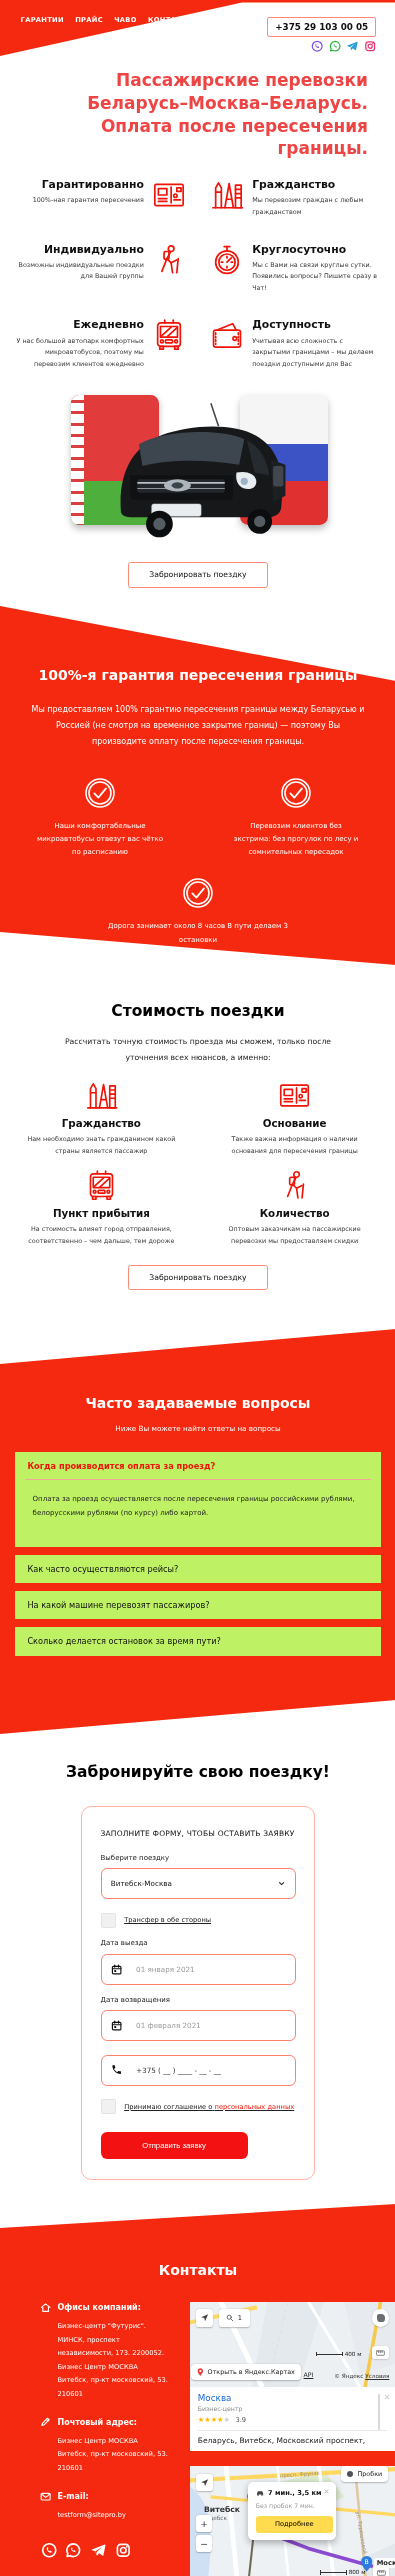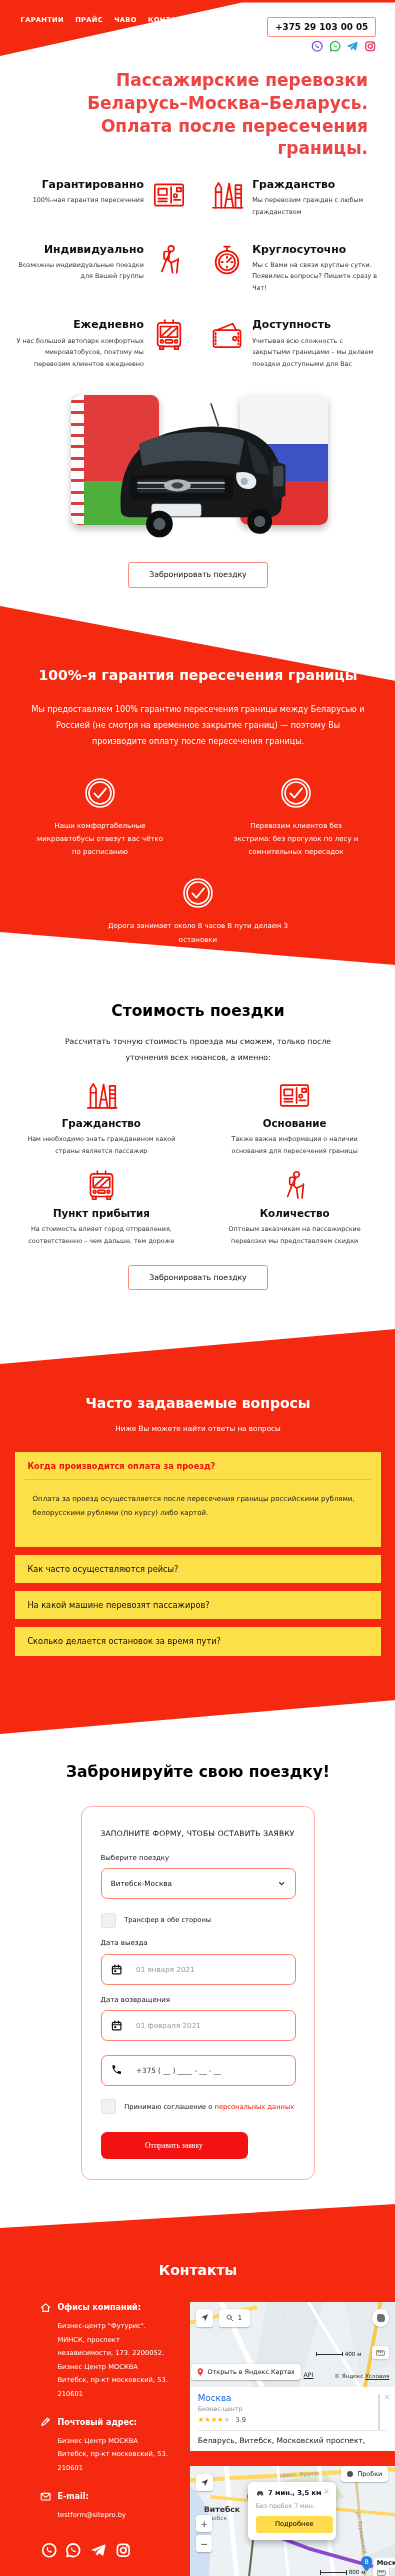--- a/index.html
+++ b/index.html
@@ -78,21 +78,21 @@
   .factor h3{font-size:10.3px;color:#111;margin-bottom:4.1px;}
   .factor p{font-size:6.4px;color:var(--gray);line-height:1.9;max-width:155px;}
   .pricing .cta-inline{display:flex;justify-content:center;margin-top:17.5px;}
 
   
   .faq{height:405px;background:var(--red);clip-path:polygon(0 35px,100% 0,100% 371px,0 100%);
     color:#fff;padding-top:66px;}
   .faq h2{text-align:center;font-size:14px;}
   .faq .sub{text-align:center;font-size:7.2px;margin-top:13.4px;}
   .faq-list{width:366px;margin:18.5px auto 0;display:flex;flex-direction:column;gap:7.7px;}
-  .faq-card{background:#fde047;color:#111;padding:9.3px 12.4px;}
+  .faq-card{background:#bef264;color:#111;padding:9.3px 12.4px;}
   .faq-q{font-size:8.2px;color:#111;cursor:pointer;}
   .faq-card.open .faq-q{color:var(--red-dark);font-weight:bold;}
   .faq-card.open{padding-bottom:15.5px;}
   .faq-div{border:none;border-top:0.5px solid #f3a79d;margin:8.2px -2.1px 11.3px;}
   .faq-a{font-size:7px;color:#222;line-height:2.1;padding:0 5.2px 10.3px;}
 
   
   .booking{height:470px;padding-top:29px;}
   .booking h2{text-align:center;font-size:15.5px;color:#000;}
   .book-card{width:234px;margin:25px auto 0;border:0.5px solid var(--red-soft);border-radius:10.3px;
@@ -101,24 +101,24 @@
   .fld-label{font-size:7px;color:#222;margin:11.3px 0 6.2px;}
   .select,.input{border:0.5px solid #ff7f6e;border-radius:6.2px;height:31px;display:flex;
     align-items:center;padding:0 9.3px;gap:14px;background:#fff;}
   .select{justify-content:space-between;cursor:pointer;}
   .select span{font-size:7.2px;color:#111;}
   .input input{border:none;outline:none;font-size:7.2px;color:#111;flex:1;font-family:inherit;background:transparent;}
   .input input::placeholder{color:#9a9a9a;}
   .input.phone input::placeholder{color:#333;}
   .chk-row{display:flex;align-items:center;gap:8.2px;margin-top:13.4px;}
   .chk{width:15.5px;height:15.5px;background:#f1f1f1;border:0.5px solid #e3e3e3;border-radius:1.5px;flex:0 0 15.5px;cursor:pointer;}
-  .chk-row label{font-size:6.7px;color:#222;cursor:pointer;}
+  .chk-row label{font-size:6.7px;color:#222;cursor:pointer;text-decoration:underline;}
   .chk-row .lnk{color:var(--red-dark);}
   .btn-solid{display:block;width:147px;margin:17.5px 0 0;background:#f41111;color:#fff;border:none;
-    border-radius:6.2px;padding:8.8px 0;font-size:7.7px;cursor:pointer;font-family:Liberation Serif, serif;}
+    border-radius:6.2px;padding:8.8px 0;font-size:7.7px;cursor:pointer;font-family:Liberation Sans, sans-serif;}
   .fld-ico{width:11.3px;height:11.3px;color:#111;flex:0 0 11.3px;}
 
   
   .contacts{height:659px;background:var(--red);clip-path:polygon(0 24px,100% 0,100% 100%,0 100%);
     color:#fff;padding-top:58px;position:relative;}
   .contacts h2{text-align:center;font-size:14px;}
   .c-cols{display:flex;margin:24px 0 0 40px;gap:19.6px;align-items:flex-start;}
   .c-left{width:130px;flex:0 0 130px;}
   .c-block{margin-bottom:15.5px;}
   .c-head{display:flex;gap:6.2px;align-items:center;margin-bottom:7.2px;}

